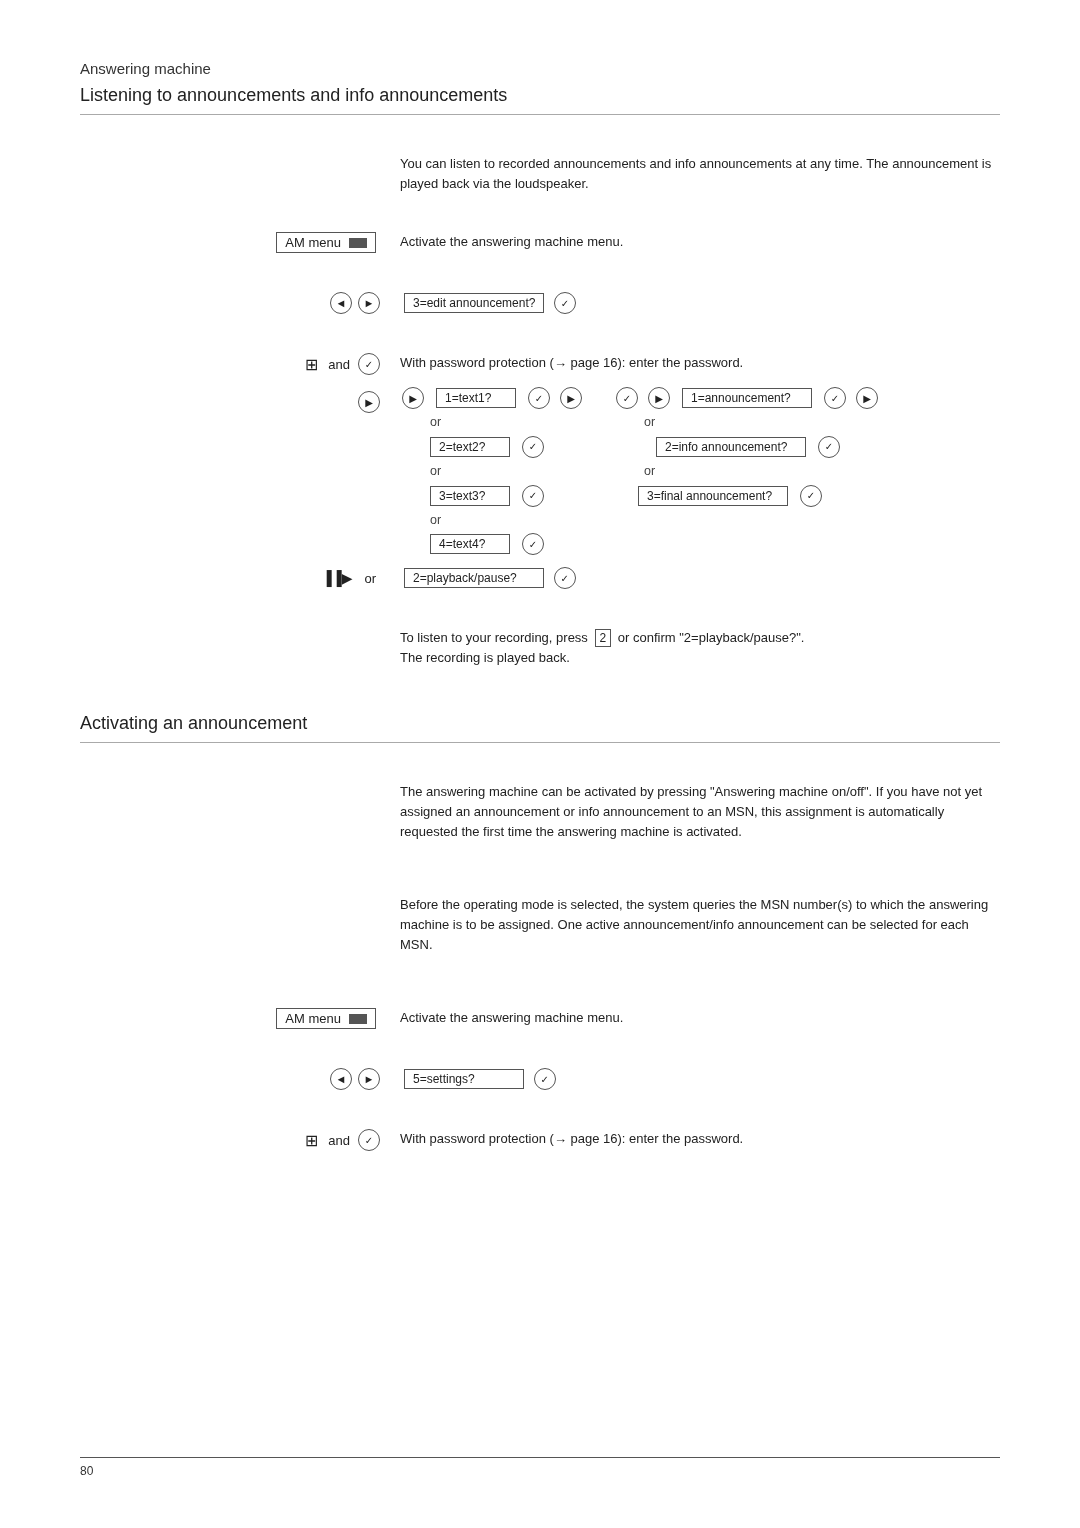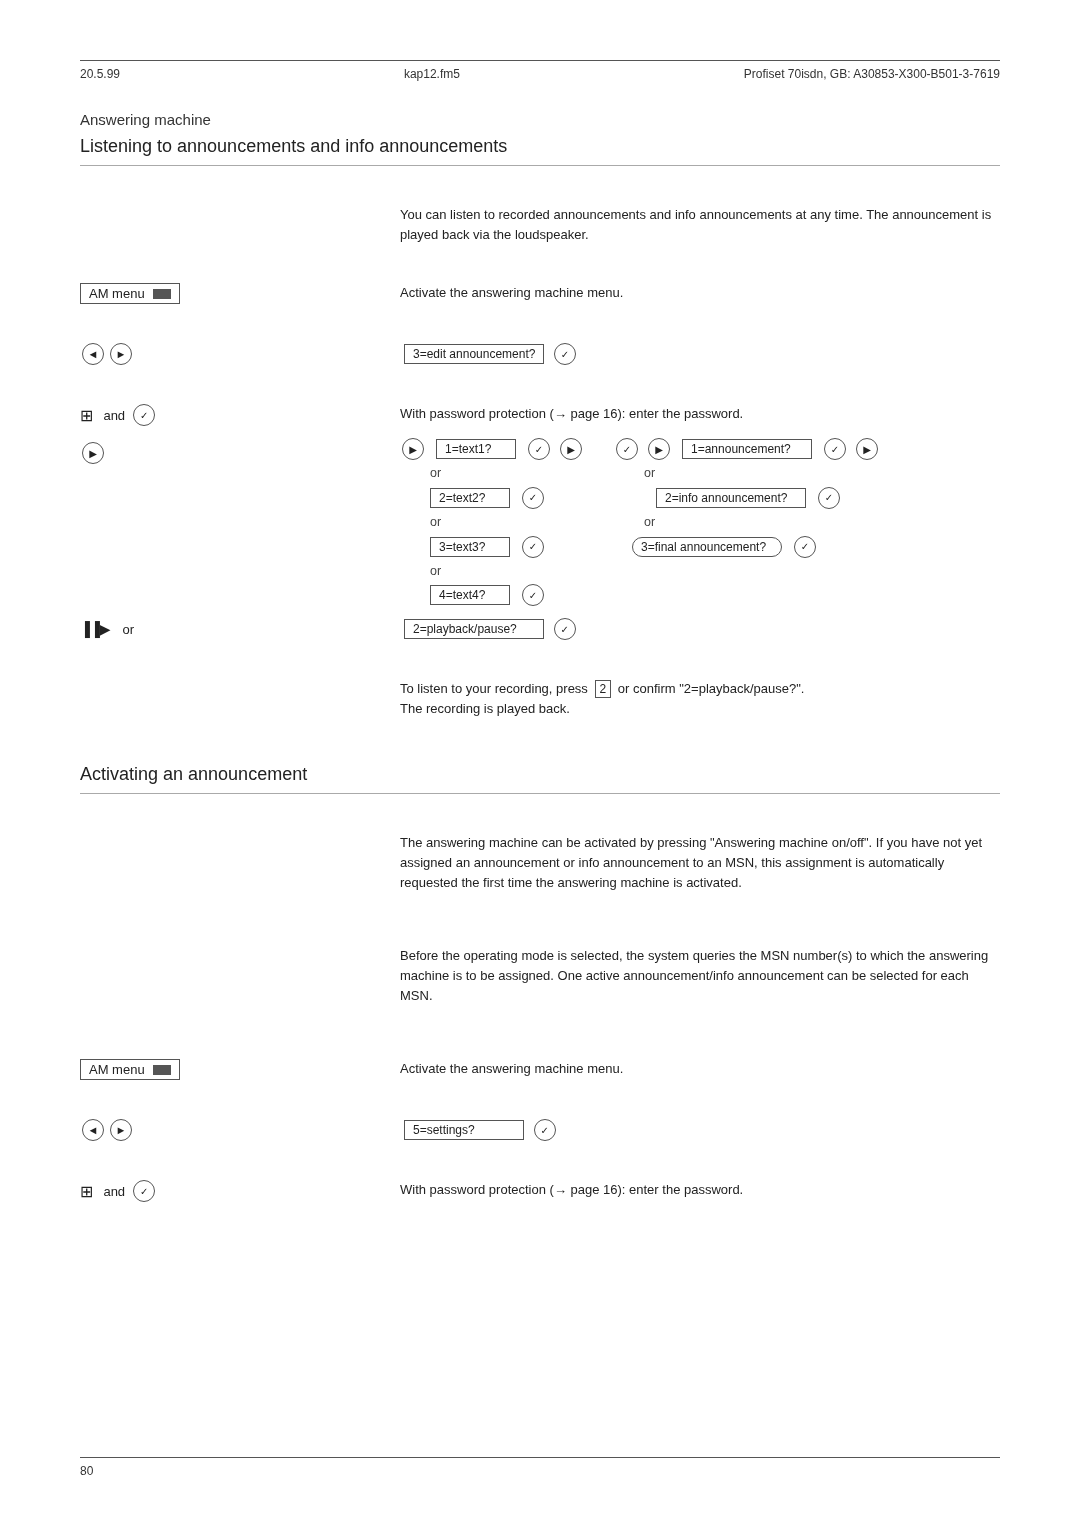--- a/index.html
+++ b/index.html
@@ -67,21 +67,21 @@
       margin-bottom: 12px;
       align-items: flex-start;
       margin-top: 39px;
     }
 
     .instruction-left {
       width: 320px;
       flex-shrink: 0;
       display: flex;
       align-items: flex-start;
-      justify-content: flex-start;
+      justify-content: flex-end;
       padding-right: 18px;
     }
 
     .instruction-right {
       flex: 1;
       font-size: 13px;
       line-height: 1.5;
     }
 
     
@@ -214,25 +214,20 @@
       margin-bottom: 14px;
       font-size: 13px;
       line-height: 1.55;
     }
   </style>
 </head>
 <body>
 
 <div class="page">
 
-  <div class="header">
-    <span>20.5.99</span>
-    <span>kap12.fm5</span>
-    <span>Profiset 70isdn, GB: A30853-X300-B501-3-7619</span>
-  </div>
 
   <div class="section-heading-small">
     <span>Answering machine</span>
   </div>
 
   <div class="section-heading-large">
     <span>Listening to announcements and info announcements</span>
   </div>
 
   <div class="instruction-row">
@@ -323,21 +318,21 @@
           </div>
           <div class="or-text">or</div>
 
           <div class="option-row">
             <span class="input-box" style="min-width:150px; margin-left:42px;">2=info announcement?</span>
             <span class="confirm-icon">✓</span>
           </div>
           <div class="or-text">or</div>
 
           <div class="option-row">
-            <span class="input-box" style="min-width:150px; margin-left:18px;border-radius:10px;">3=final announcement?</span>
+            <span class="input-box" style="min-width:150px; margin-left:24px;">3=final announcement?</span>
             <span class="confirm-icon">✓</span>
           </div>
         </div>
       </div>
     </div>
   </div>
 
   <div class="instruction-row" style="margin-top: 12px; align-items: center;">
     <div class="instruction-left">
       <div class="left-icons">

